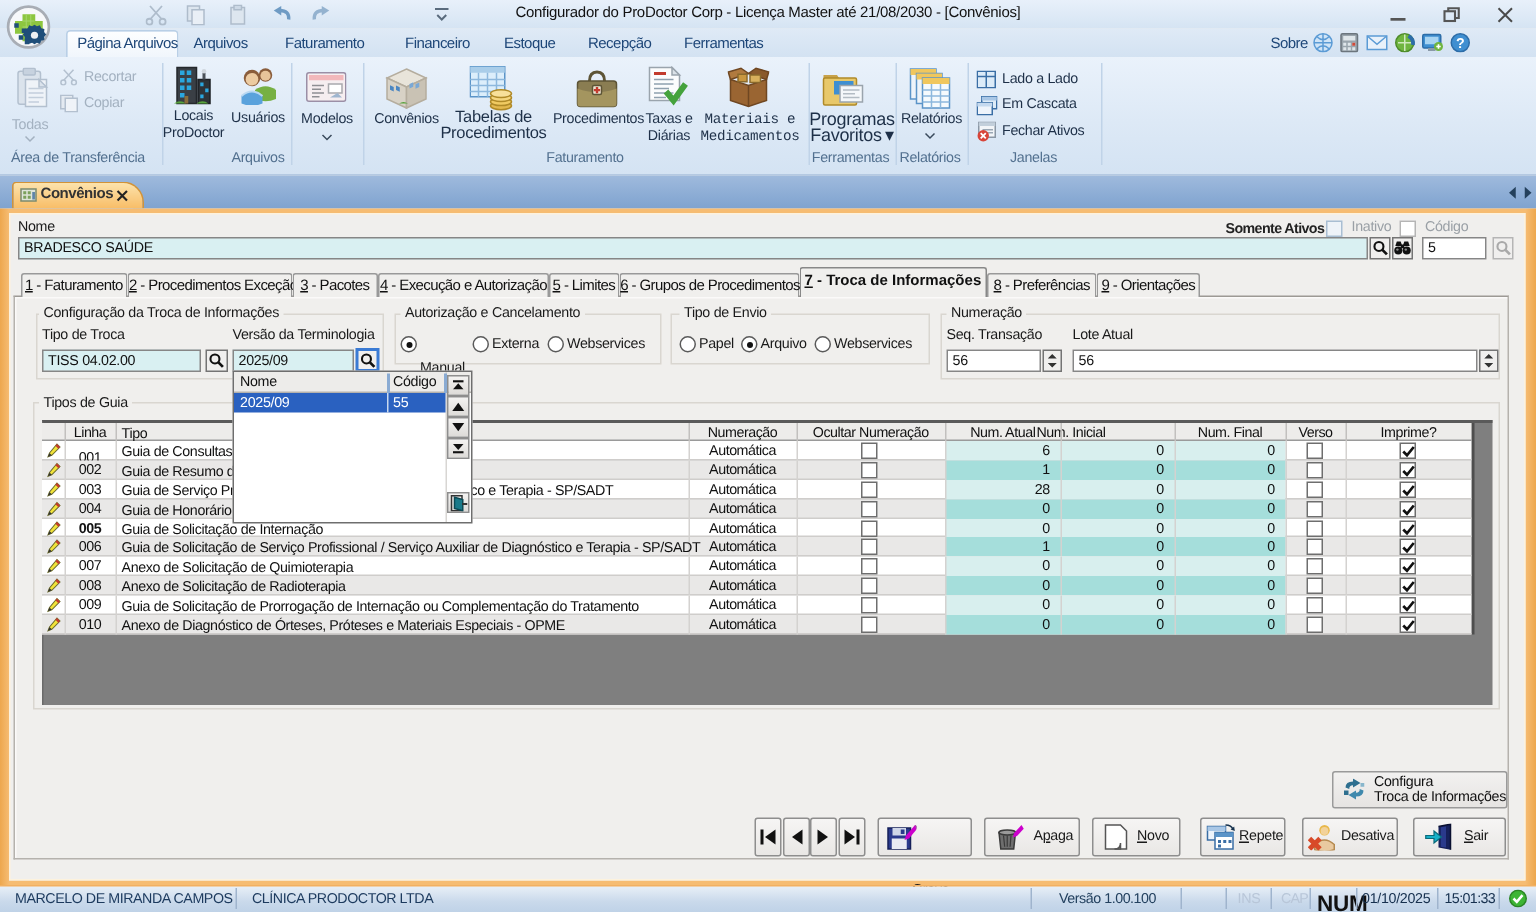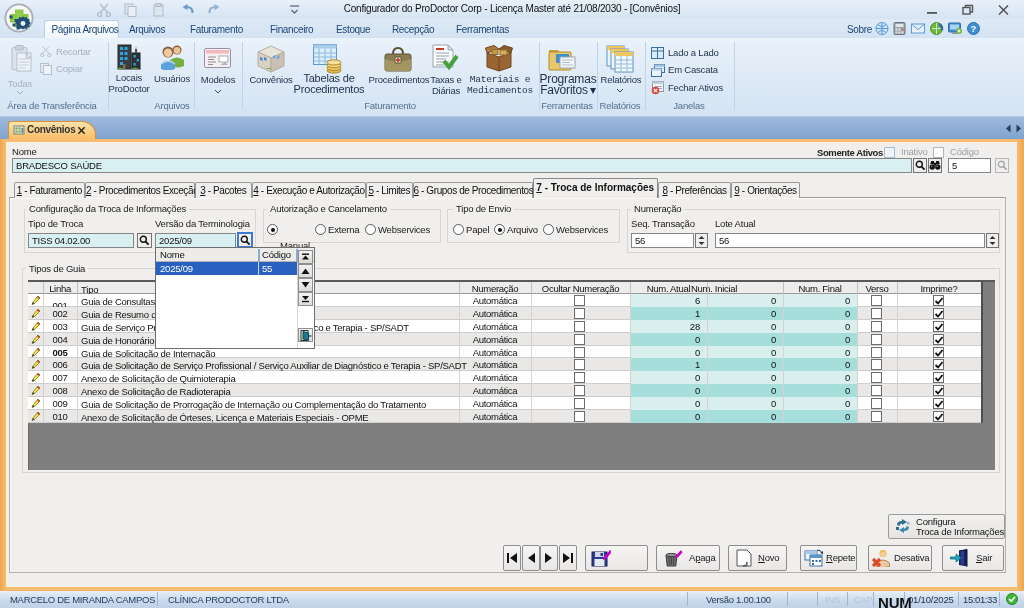--- a/index.html
+++ b/index.html
@@ -716,21 +716,21 @@
 <div class="abs" style="left:707px;top:410px;width:1px;height:13px;background:#d4d2d0;"></div>
 <div class="abs" style="left:783px;top:410px;width:1px;height:13px;background:#d4d2d0;"></div>
 <div class="abs" style="left:857px;top:410px;width:1px;height:13px;background:#d4d2d0;"></div>
 <div class="abs" style="left:897px;top:410px;width:1px;height:13px;background:#d4d2d0;"></div>
 <svg class="abs" style="left:31px;top:411px" width="10" height="11" viewBox="0 0 10 11">
     <path d="M7 1 L9 3 L3.5 8.5 L1 9.5 L2 7 Z" fill="#f2e339" stroke="#6b6b2a" stroke-width="0.7"></path>
     <path d="M7 1 L9 3 L7.9 4.1 L5.9 2.1 Z" fill="#c23b2e"></path>
     <path d="M1 9.5 L2 7 L3.5 8.5 Z" fill="#333"></path>
   </svg>
 <div class="hdrc" style="left:43px;top:410.5px;width:34px;">010</div>
-<div class="abs" style="left:81px;top:411.5px;font-size:9.5px;letter-spacing:-0.25px;color:#111;white-space:nowrap;">Anexo de Solicitação de Órteses, Licença e Materiais Especiais - OPME</div>
+<div class="abs" style="left:81px;top:411.5px;font-size:9.5px;letter-spacing:-0.25px;color:#111;white-space:nowrap;">Anexo de Diagnóstico de Órteses, Próteses e Materiais Especiais - OPME</div>
 <div class="hdrc" style="left:459px;top:410.5px;width:72px;">Automática</div>
 <div class="chk" style="left:574px;top:411.0px;"></div>
 <div class="abs" style="left:630px;top:410.5px;width:70px;text-align:right;font-size:9.5px;letter-spacing:-0.2px;color:#111;">0</div>
 <div class="abs" style="left:707px;top:410.5px;width:69px;text-align:right;font-size:9.5px;letter-spacing:-0.2px;color:#111;">0</div>
 <div class="abs" style="left:783px;top:410.5px;width:67px;text-align:right;font-size:9.5px;letter-spacing:-0.2px;color:#111;">0</div>
 <div class="chk" style="left:871px;top:411.0px;"></div>
 <div class="chk" style="left:933px;top:411.0px;"></div>
 <svg class="abs" style="left:934px;top:411.5px" width="10" height="10" viewBox="0 0 10 10">
     <path d="M1.5 5 L4 7.5 L8.5 2" fill="none" stroke="#111" stroke-width="1.8"></path>
   </svg>

